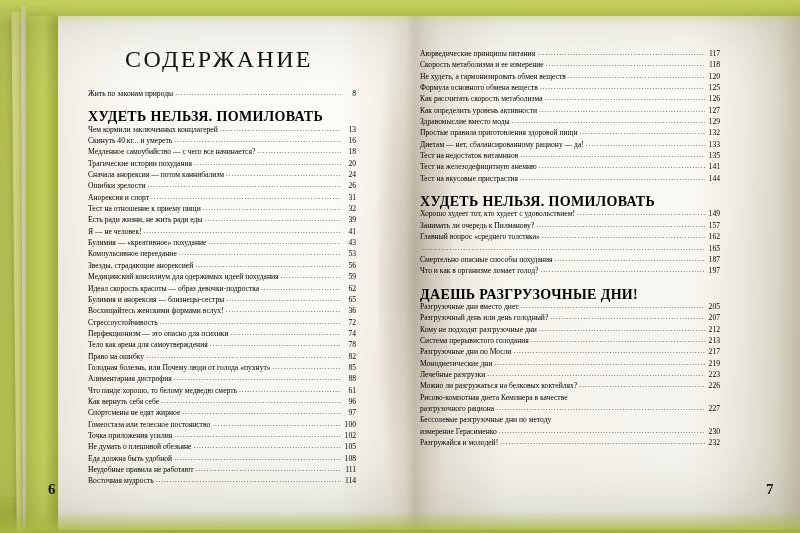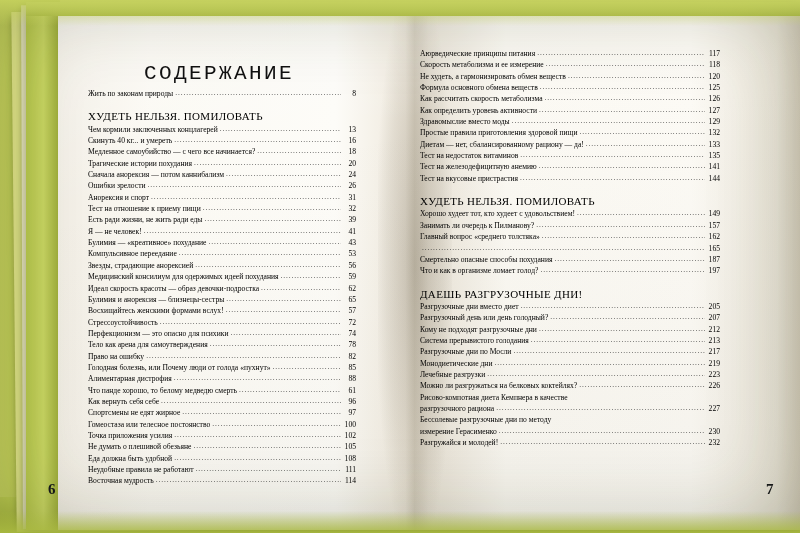--- a/index.html
+++ b/index.html
@@ -93,26 +93,26 @@
     left: 26px; top: 2px; width: 32px; height: 528px;
     background: linear-gradient(90deg, #b8c84d 0%, #c9d663 55%, #9fae3c 100%);
   }
   .green-band-top {
     position: absolute;
     left: 26px; top: 2px; width: 774px; height: 14px;
     background: linear-gradient(180deg, #c9d663 0%, #aebe44 100%);
   }
 
   h1.toc-title {
-    font-family: Liberation Mono, monospace;
-    font-size: 21px;
+    font-family: Liberation Serif, serif;
+    font-size: 24px;
     letter-spacing: 2.4px;
     font-weight: normal;
     text-align: center;
-    margin: 16px;
+    margin: 0;
     padding: 0;
     color: #111;
   }
   .title-wrap {
     position: absolute;
     left: 88px;
     top: 46px;
     width: 262px;
   }
 
@@ -142,23 +142,23 @@
     letter-spacing: 0.9px;
     color: #2a2a2a;
     transform: translateY(-1px);
   }
   .row .pg {
     flex: 0 0 auto;
     text-align: right;
     min-width: 14px;
   }
   .row.head {
-    font-weight: normal;
+    font-weight: bold;
     letter-spacing: 0.35px;
-    font-size: 11px;
+    font-size: 14px;
     margin-top: 6px;
     margin-bottom: 1px;
   }
   .row.plain .dots { display: inline-block; }
   .row.spacer { height: 6px; }
   .row.cont {
     justify-content: center;
   }
   .row.cont .txt { padding-right: 0; }
 
@@ -302,21 +302,21 @@
         <span class="pg">62</span>
       </div>
       <div class="row plain">
         <span class="txt">Булимия и анорексия — близнецы-сестры</span>
         <span class="dots">................................................................................................................................</span>
         <span class="pg">65</span>
       </div>
       <div class="row plain">
         <span class="txt">Восхищайтесь женскими формами вслух!</span>
         <span class="dots">................................................................................................................................</span>
-        <span class="pg">57</span>
+        <span class="pg">36</span>
       </div>
       <div class="row plain">
         <span class="txt">Стрессоустойчивость</span>
         <span class="dots">................................................................................................................................</span>
         <span class="pg">72</span>
       </div>
       <div class="row plain">
         <span class="txt">Перфекционизм — это опасно для психики</span>
         <span class="dots">................................................................................................................................</span>
         <span class="pg">74</span>

